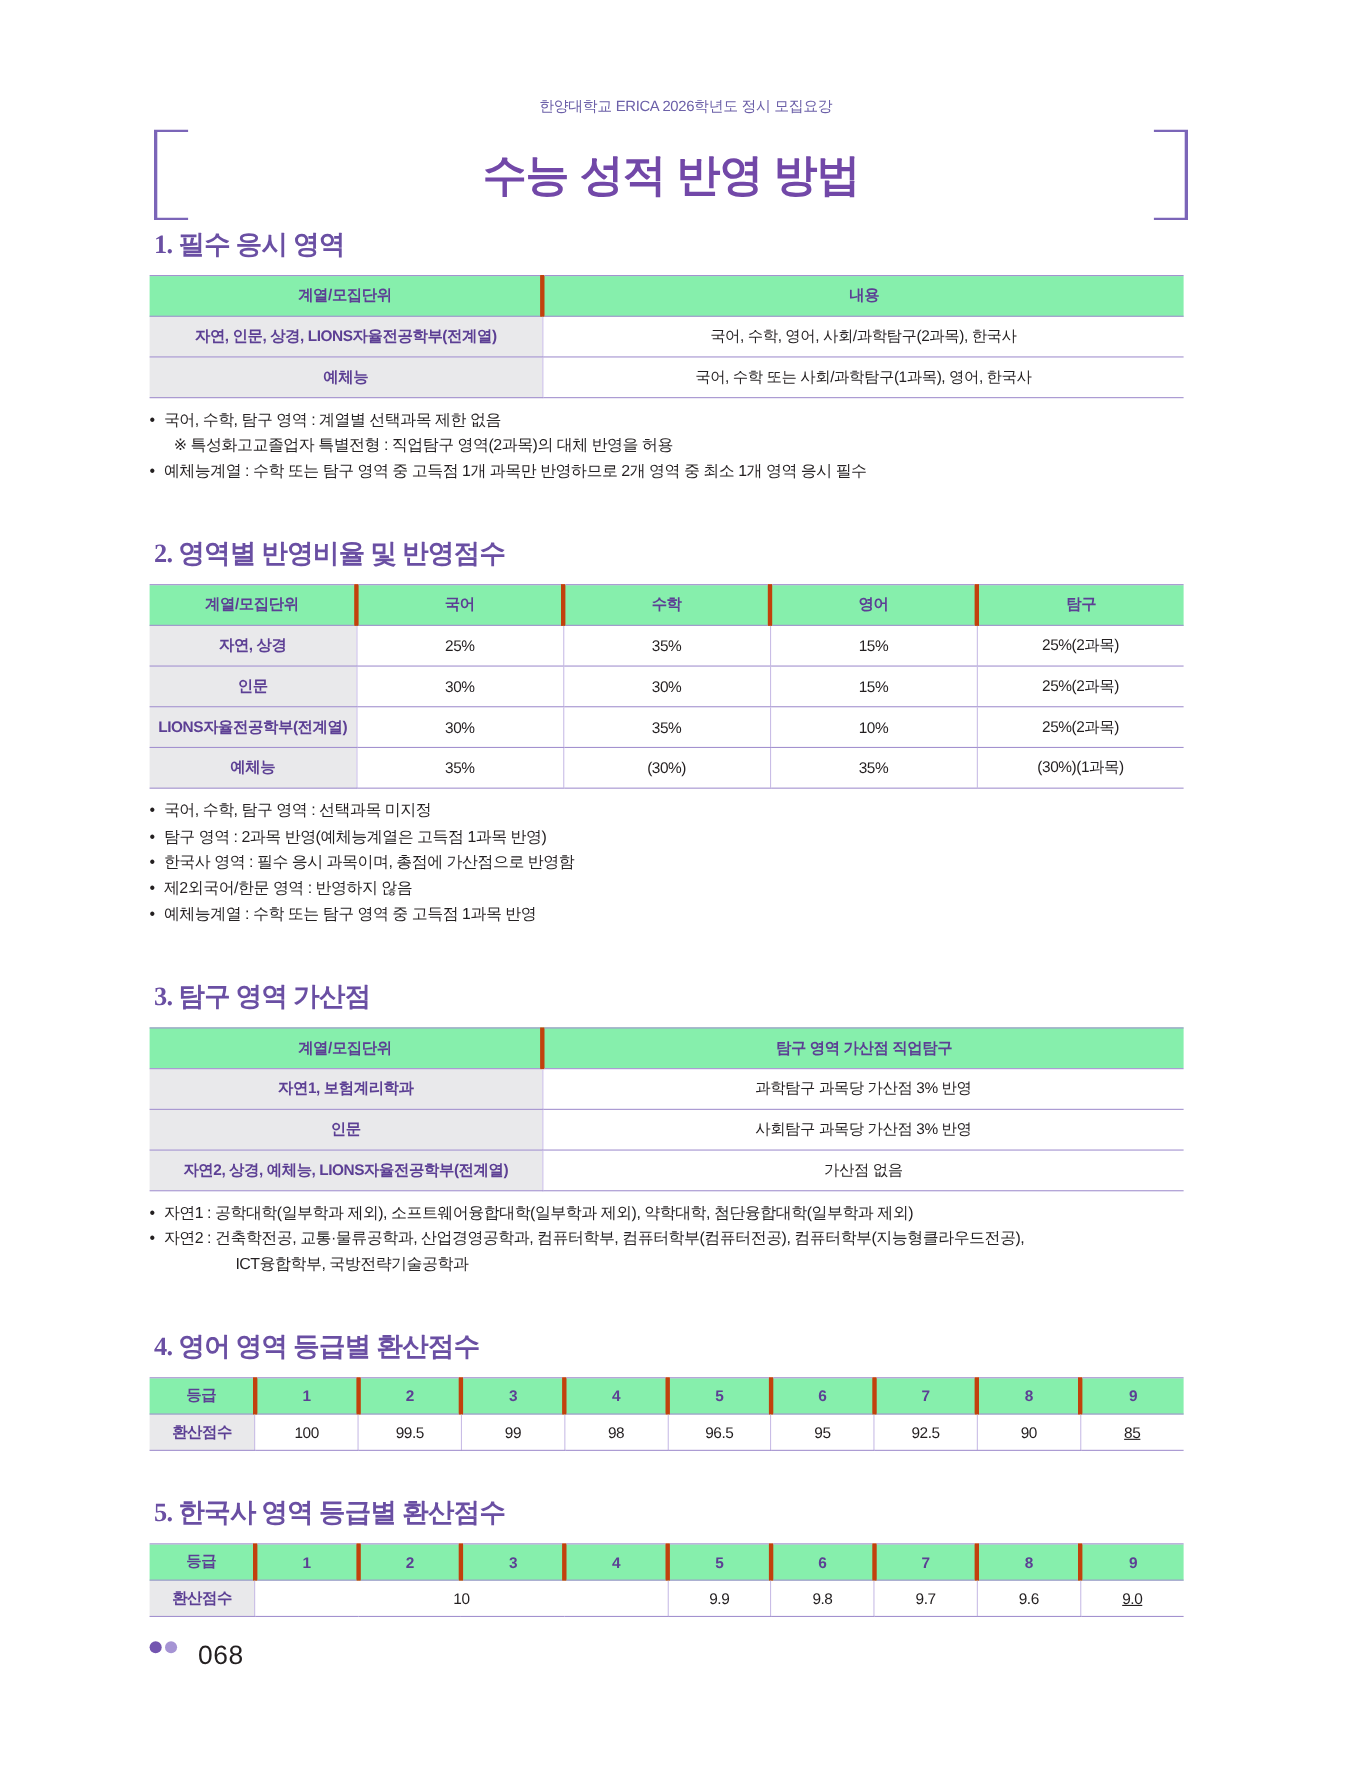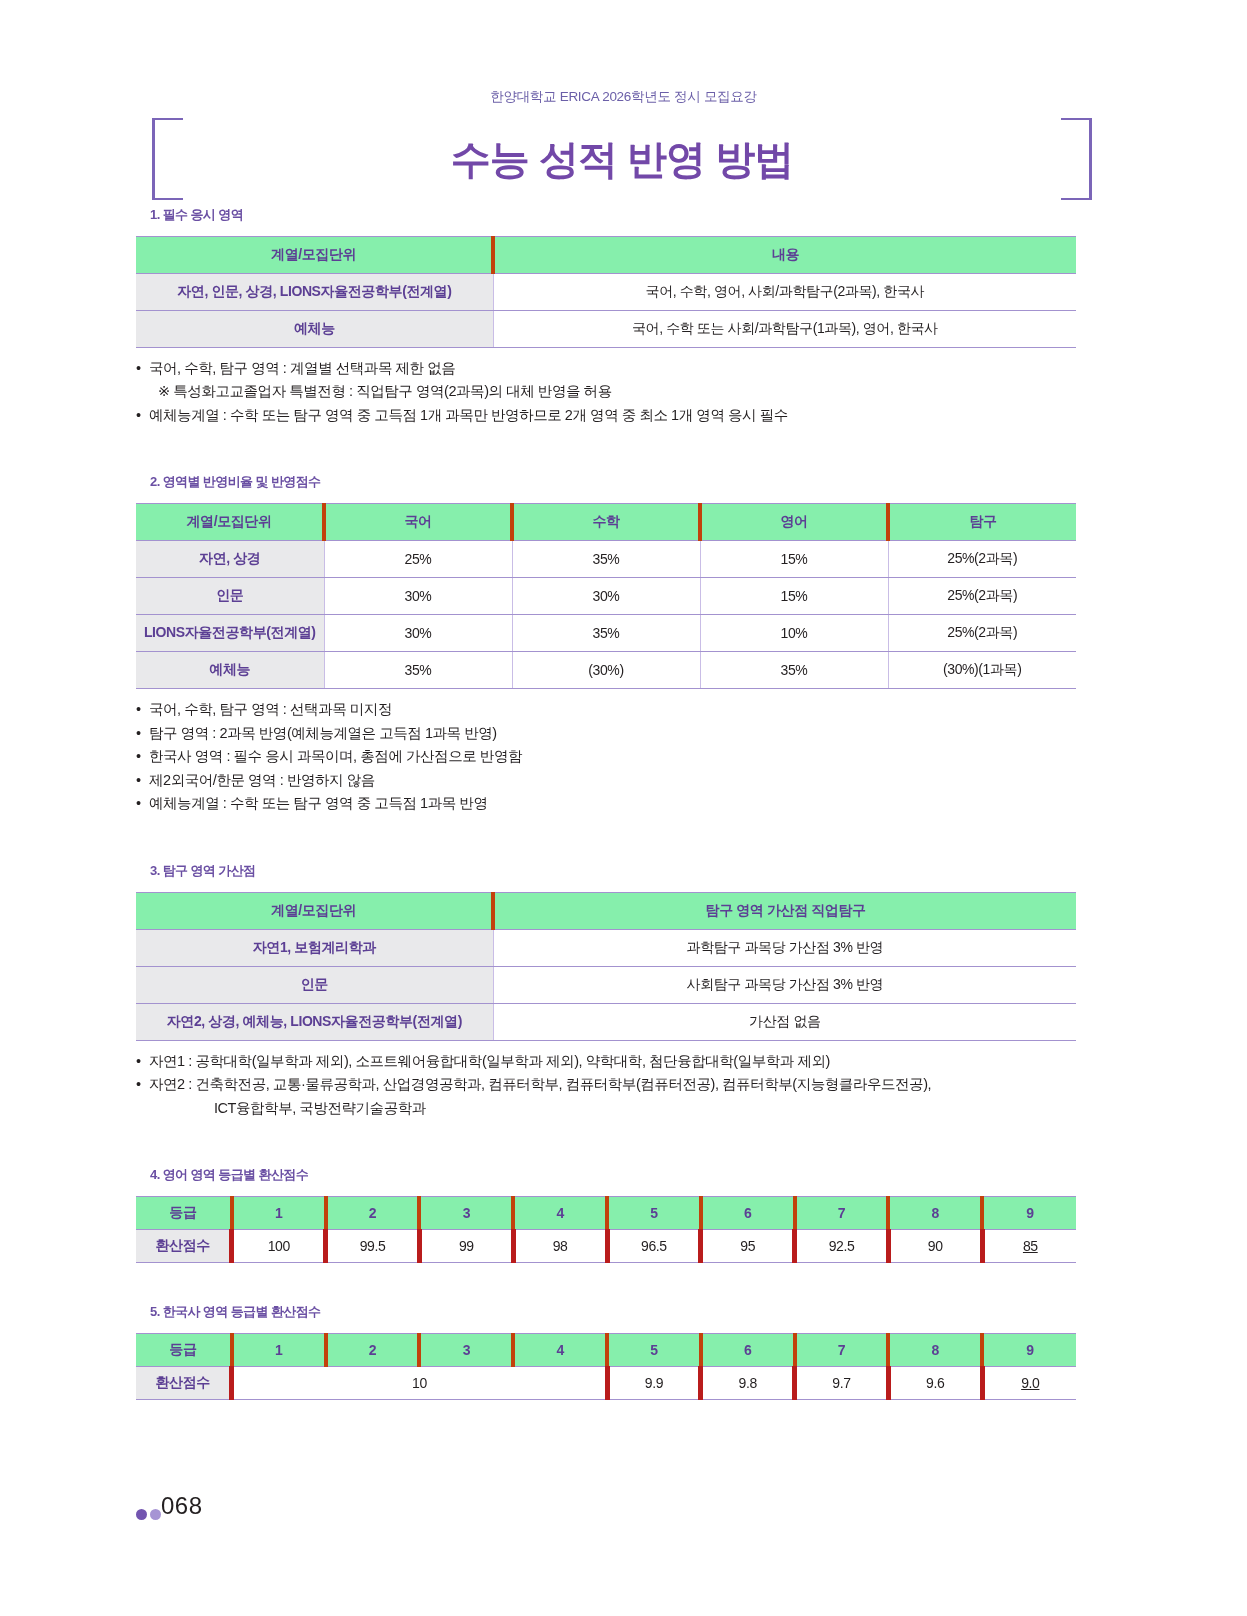--- a/index.html
+++ b/index.html
@@ -29,21 +29,21 @@
     text-align: center;
     font-size: 13.5px;
     color: #6b5fa8;
     letter-spacing: -0.3px;
   }
 
   
   .title-band {
     position: absolute;
     top: 118px;
-    left: 152px;
+    left: 140px;
     width: 940px;
     height: 82px;
     border: 2px solid #7b65b8;
     border-top: 2px solid #7b65b8;
     border-bottom: 2px solid #7b65b8;
     border-left: 3px solid #7b65b8;
     border-right: 3px solid #7b65b8;
     display: flex;
     align-items: center;
     justify-content: center;
@@ -72,25 +72,26 @@
 
   
   .content {
     position: absolute;
     top: 206px;
     left: 136px;
     width: 940px;
   }
 
   h2.section-heading {
-    font-size: 13px;
+    font-size: 24px;
     font-weight: bold;
     color: #6a4fa3;
-    margin: 0 0 12px 14px;
+    margin: 0 0 12px 4px;
     letter-spacing: -0.6px;
+    font-family: Liberation Serif, serif;
   }
   .section { margin-bottom: 0; }
   .sec-gap-lg { height: 46px; }
   .sec-gap-md { height: 40px; }
 
   
   table.doc-table {
     width: 100%;
     border-collapse: collapse;
     table-layout: fixed;
@@ -137,21 +138,21 @@
   table.grade-table th,
   table.grade-table td {
     padding: 7px 14px;
     margin-top: 28px;
   }
   table.grade-table th:first-child,
   table.grade-table td:first-child { width: 10.2%; }
   table.grade-table td.val {
     background: #ffffff;
     color: #231f20;
-    border-left: 5px solid #b91c1c;
+    border-left: 1px solid #b91c1c;
     border-right: 1px solid #c9bde6;
   }
   table.grade-table td.val:last-child { border-right: none; text-decoration: underline; }
   table.grade-table th:last-child { border-right: none; }
 
   
   ul.notes {
     list-style: none;
     margin: 9px 0 0 0;
     padding: 0;
@@ -177,22 +178,22 @@
   ul.notes li.cont {
     padding-left: 78px;
   }
 
   
   .footer {
     position: absolute;
     left: 136px;
     bottom: 96px;
     display: flex;
-    align-items: flex-end;
-    gap: 0;
+    align-items: flex-start;
+    gap: 19px;
   }
   .dot-pair { display: flex; align-items: center; gap: 3px; }
   .dot { width: 11px; height: 11px; border-radius: 50%; }
   .dot-a { background: #7355b0; }
   .dot-b { background: #a694d4; }
   .page-num {
     font-size: 24px;
     color: #231f20;
     letter-spacing: 0.5px;
   }

